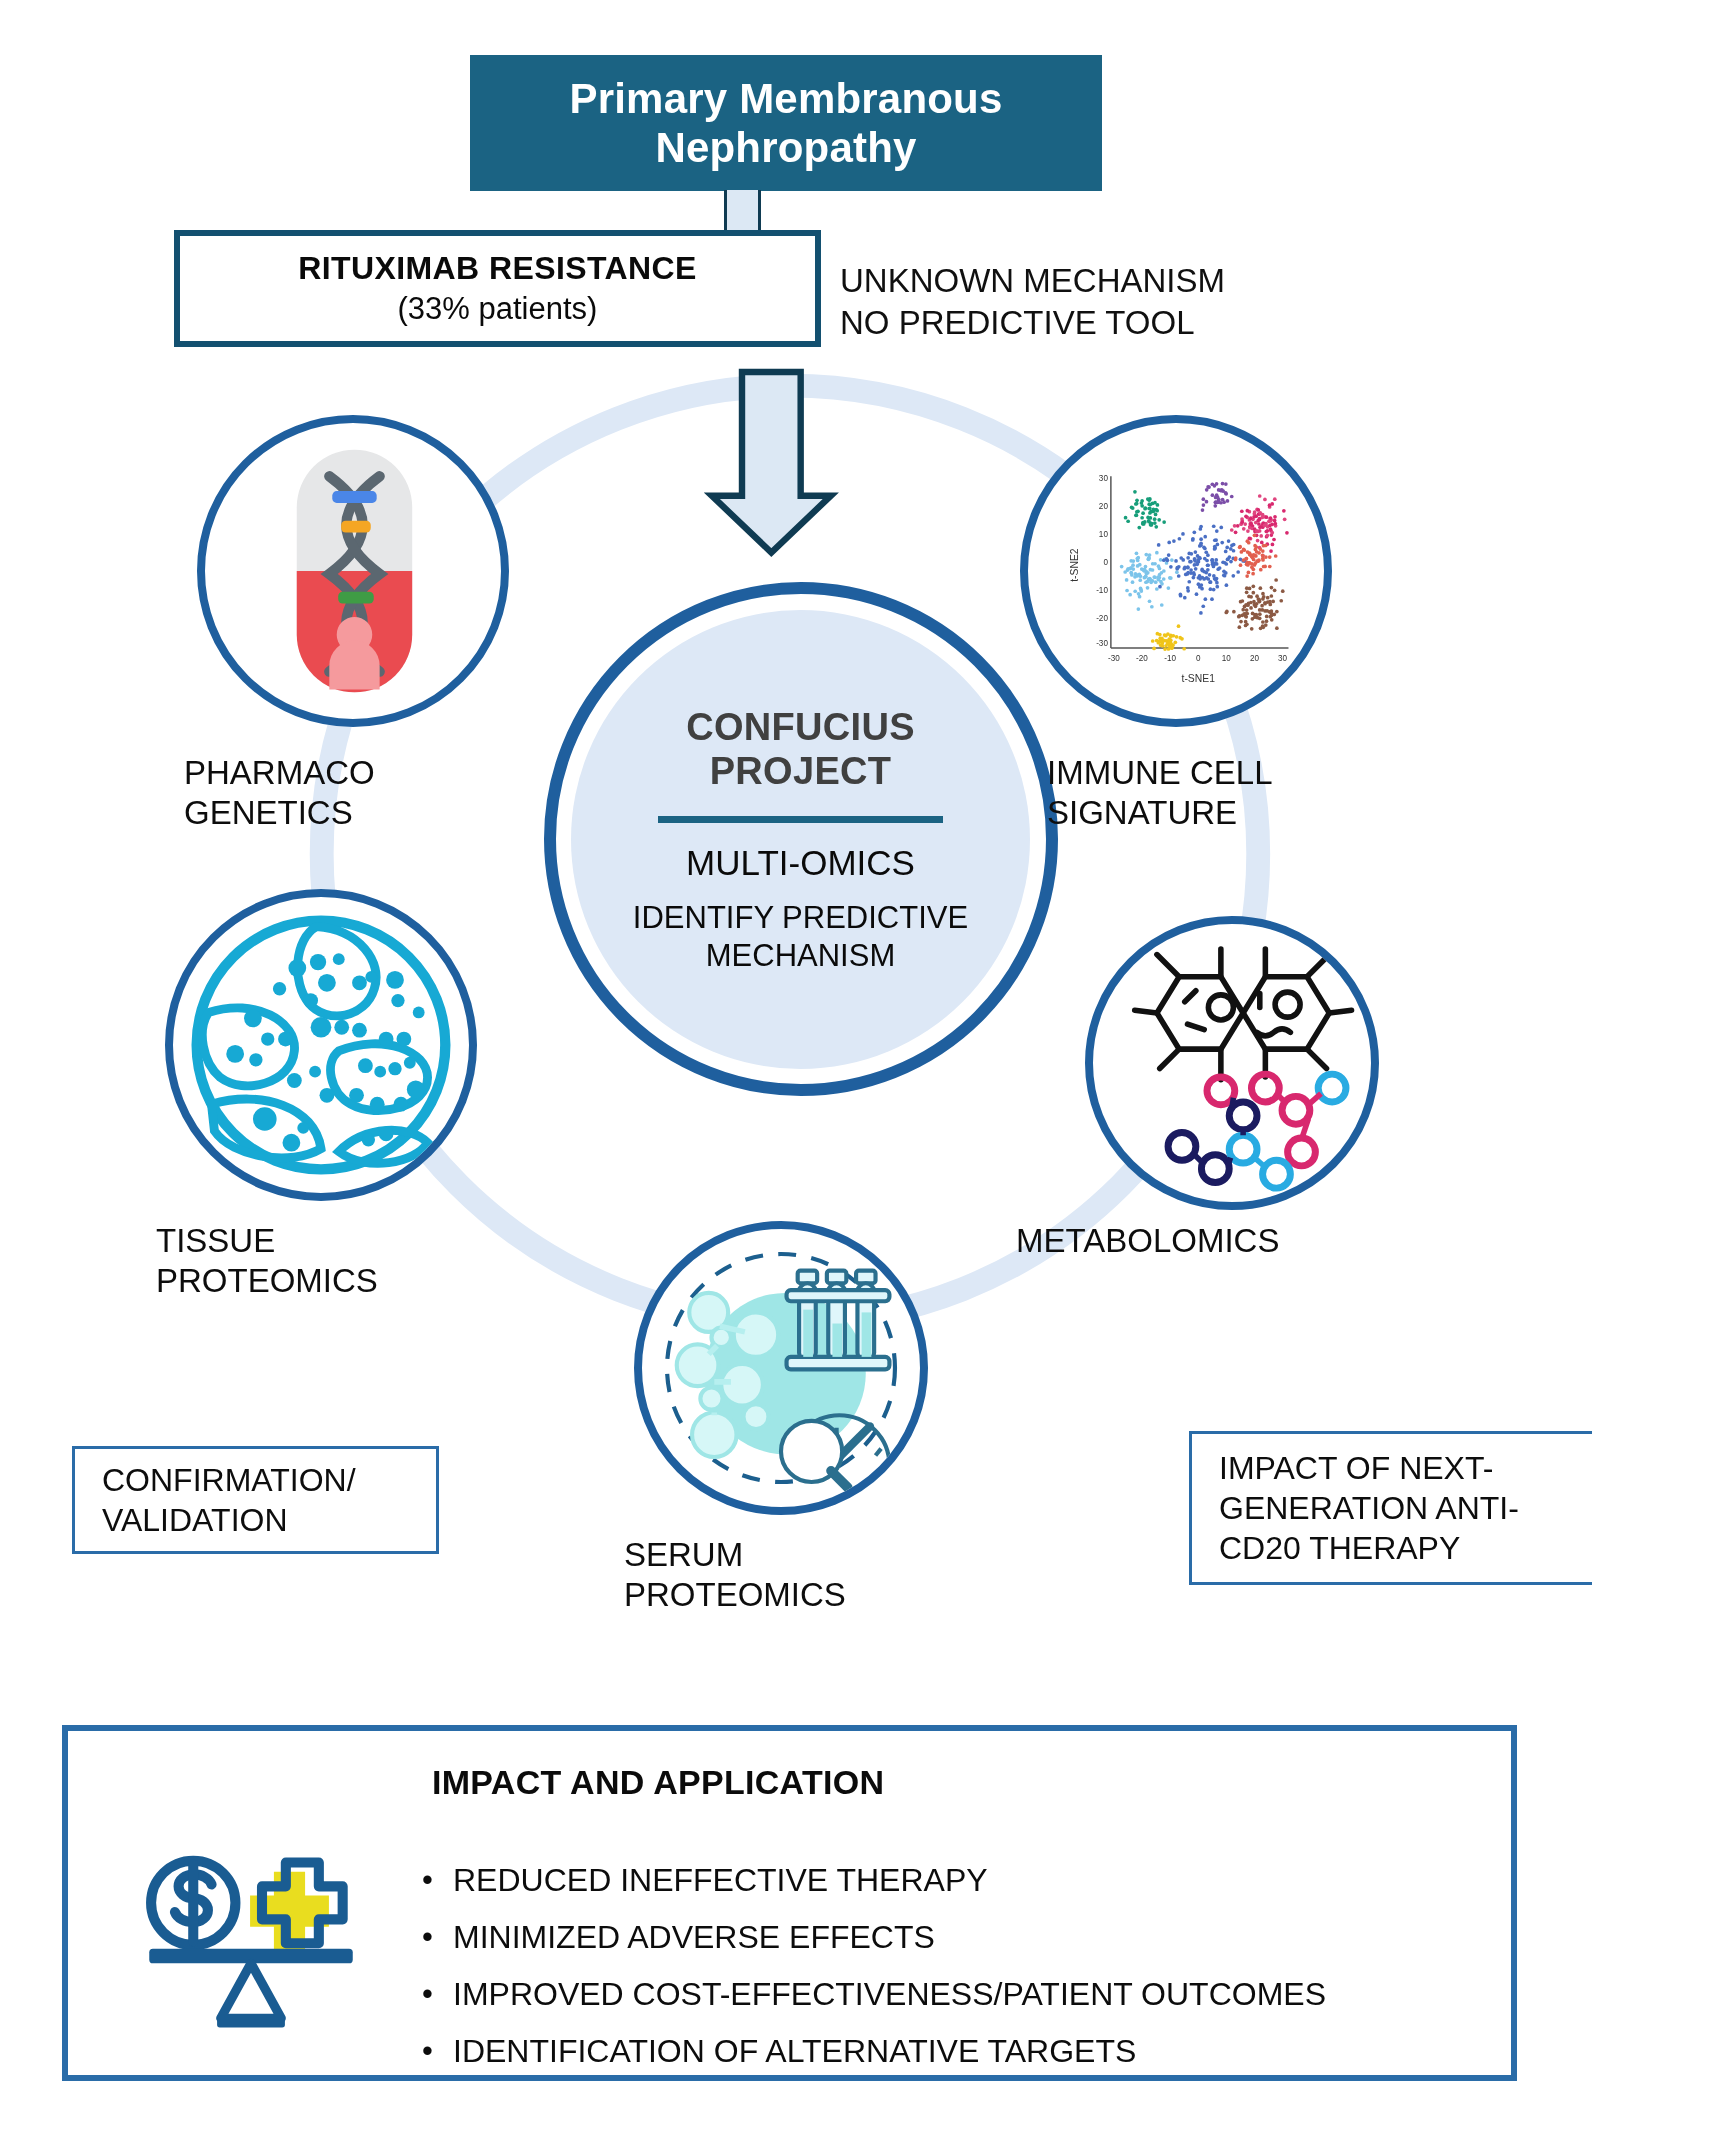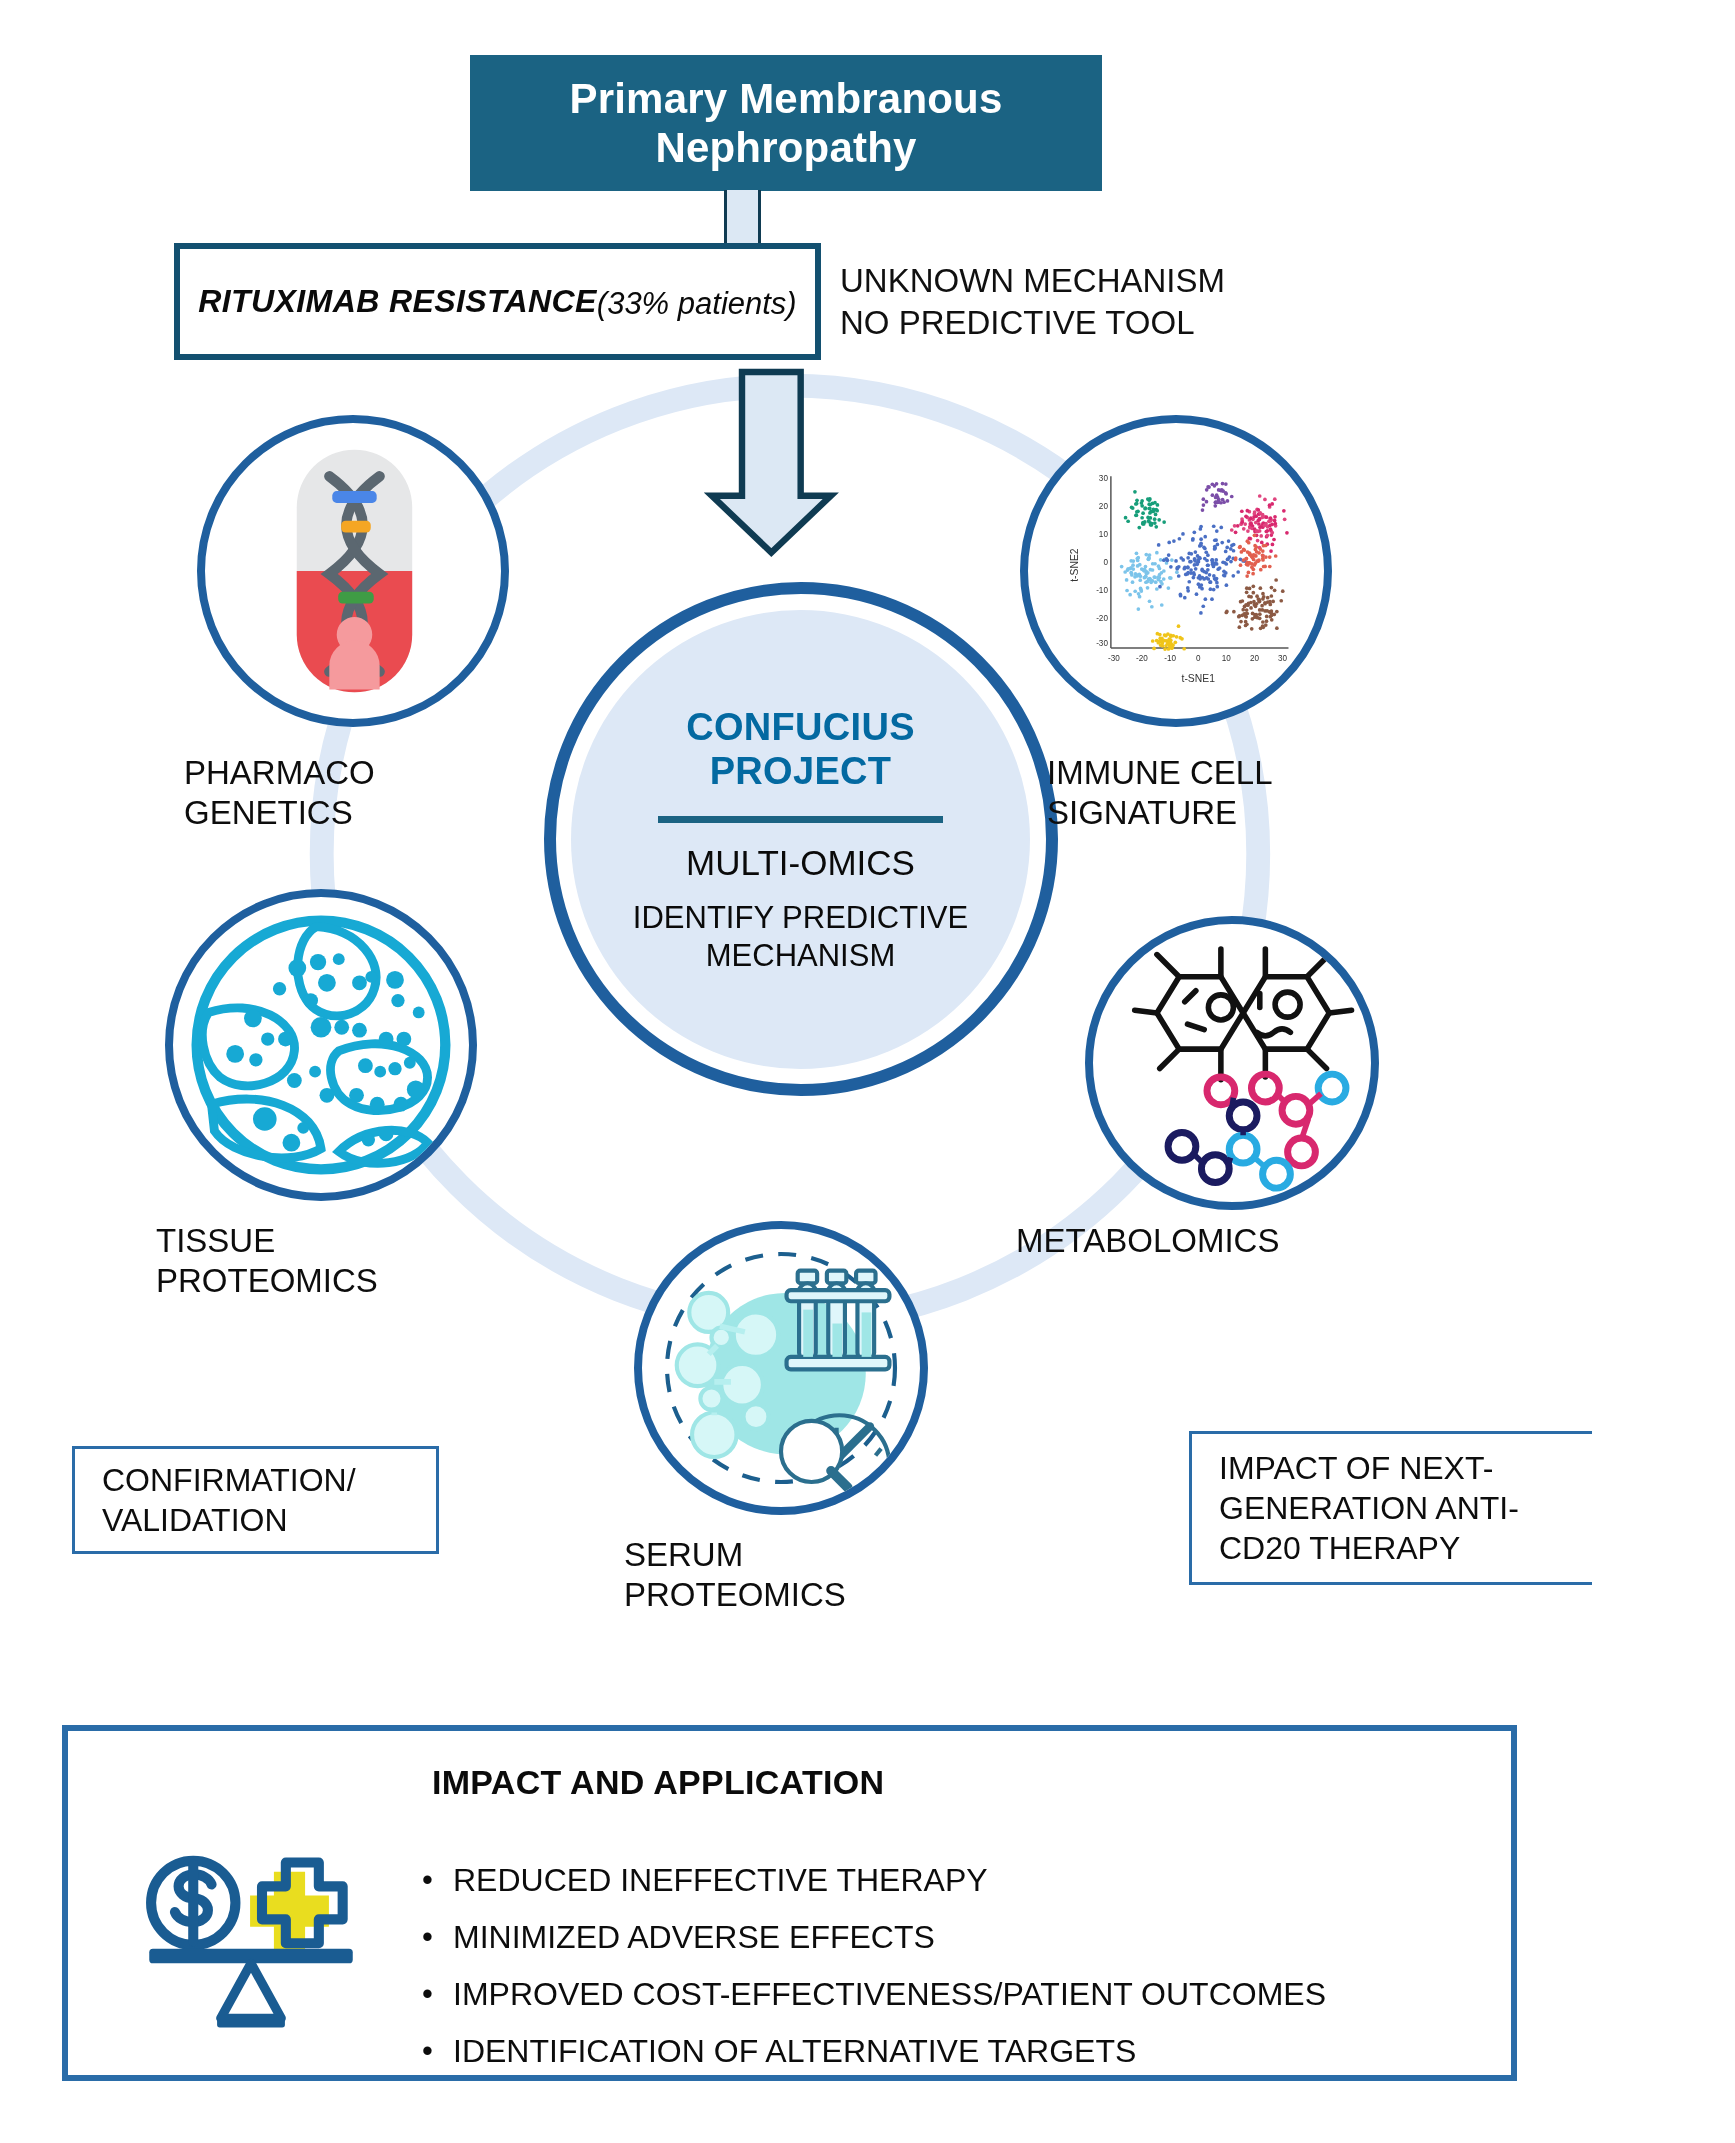--- a/index.html
+++ b/index.html
@@ -35,25 +35,25 @@
   
   #title-stub{
     left:724px; top:190px; width:37px; height:66px;
     background:#dce8f4;
     border:3.7px solid #0f3b52;
     border-top:none;box-sizing:border-box;
   }
 
   
   #ritux-box{
-    left:174px; top:243px; width:647px; height:117px;
+    left:174px; top:230px; width:647px; height:117px;
     background:#ffffff;
     border:6.4px solid #135070;
     box-sizing:border-box;
-    display:flex;flex-direction:row;align-items:center;justify-content:center;font-style:italic;
+    display:flex;flex-direction:column;align-items:center;justify-content:center;
   }
   #ritux-box .l1{font-weight:bold;font-size:32px;color:#0a0a0a;letter-spacing:0.4px;}
   #ritux-box .l2{font-size:31px;color:#0a0a0a;margin-top:4.6px;}
 
   
   #unknown-text{
     left:840px; top:260px; width:569px;
     font-size:33px; line-height:1.28; color:#101010;
     white-space:pre-line;
   }
@@ -72,21 +72,21 @@
   #center-inner{
     left:571px; top:610px; width:459px; height:459px;
     border-radius:50%;
     background:#dde8f6;
     display:flex;flex-direction:column;align-items:center;justify-content:center;
     box-sizing:border-box;
     padding:0 20px;
     text-align:center;
   }
   #center-inner .c-title{
-    font-weight:bold;font-size:38px;line-height:1.18;color:#0369a1;
+    font-weight:bold;font-size:38px;line-height:1.18;color:#404040;
     white-space:pre-line;letter-spacing:0.3px;
   }
   #center-inner .c-rule{
     width:285px;height:6.4px;background:#1b6383;margin:22px 0 20px 0;
   }
   #center-inner .c-sub{font-size:35px;color:#0a0a0a;margin-bottom:16px;}
   #center-inner .c-sub2{
     font-size:31px;line-height:1.22;color:#0a0a0a;white-space:pre-line;
   }
 

